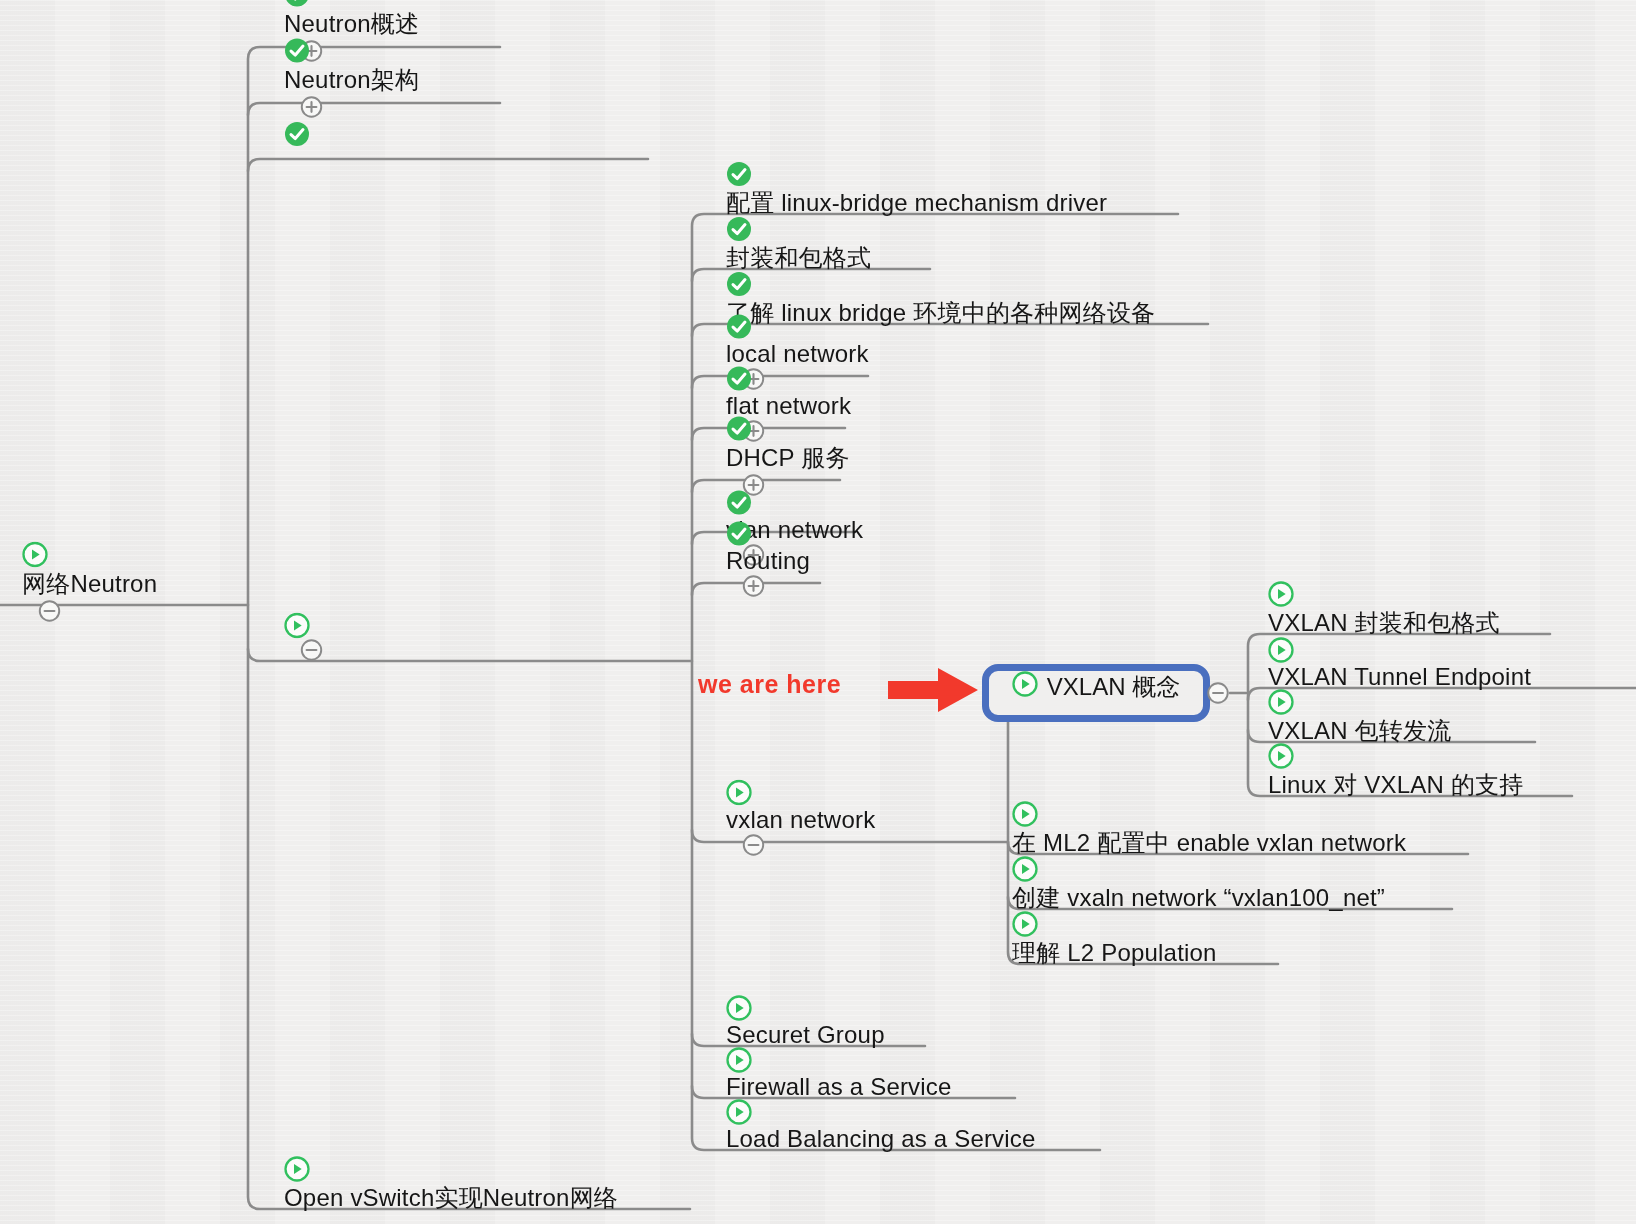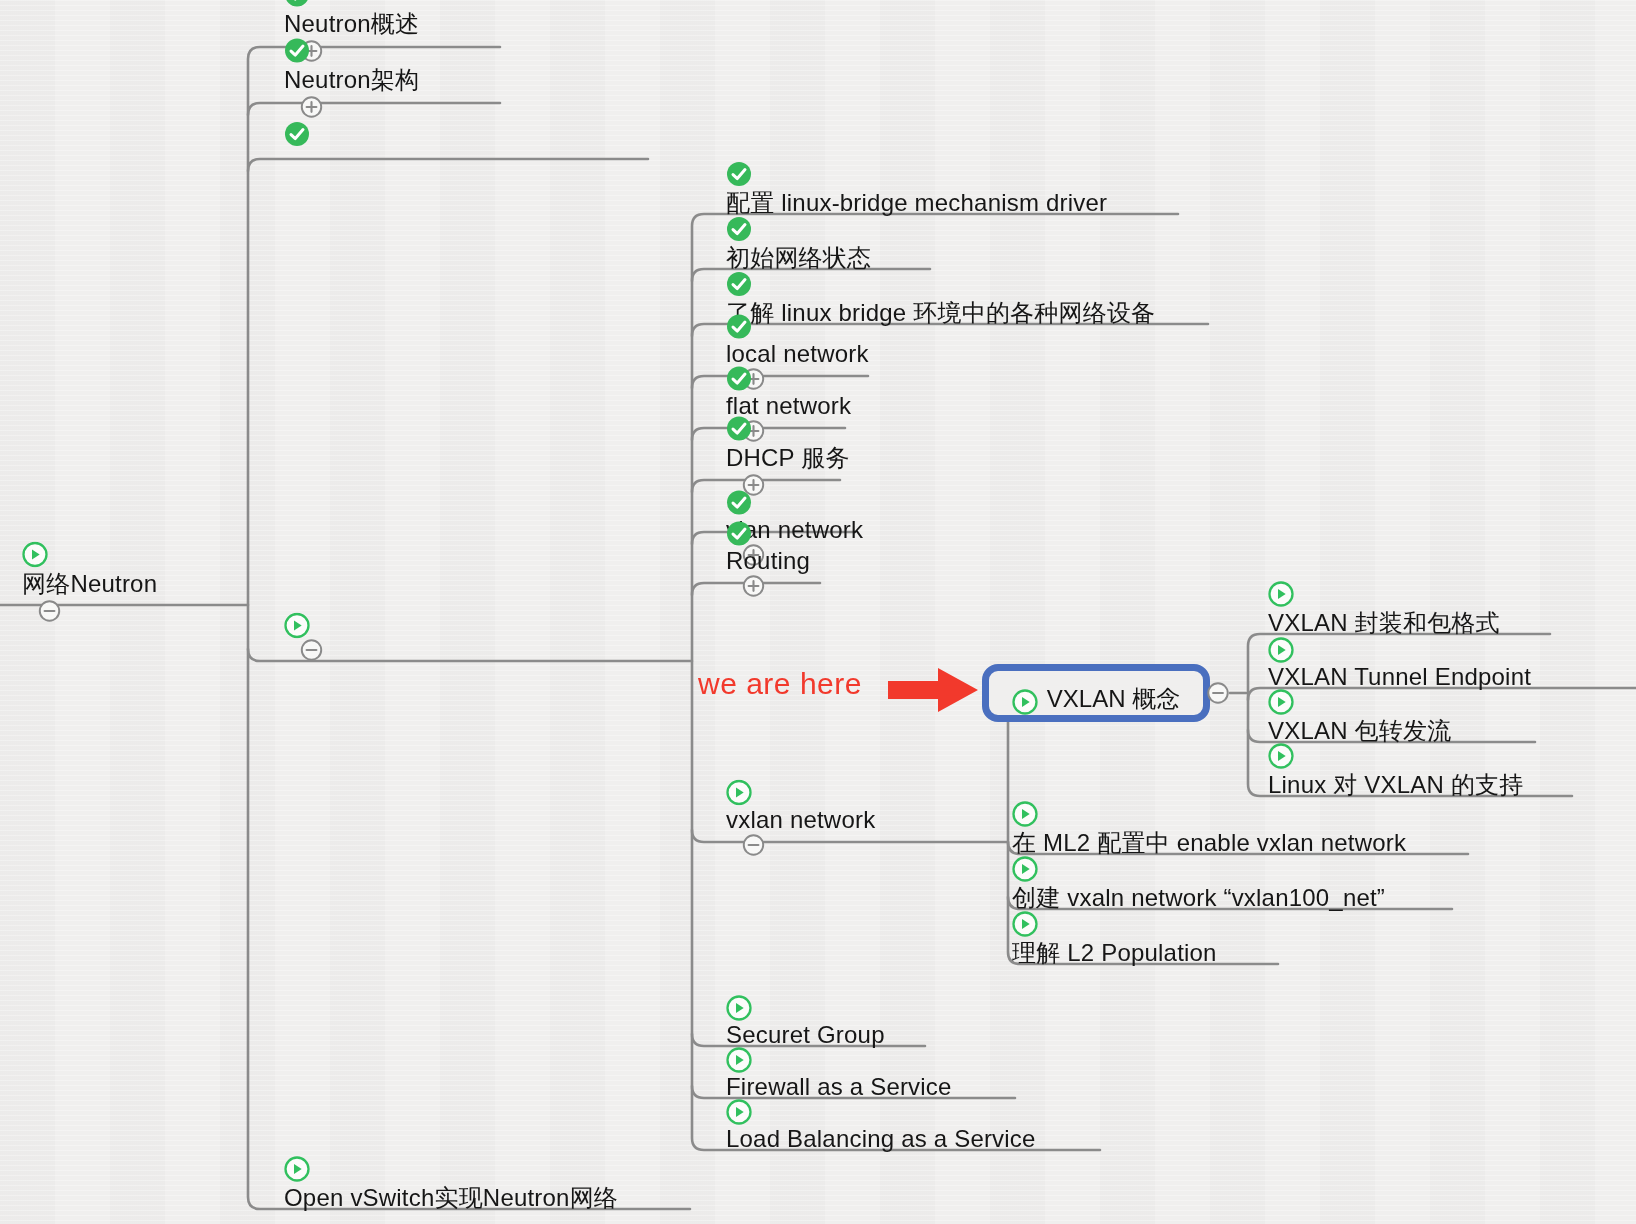--- a/index.html
+++ b/index.html
@@ -17,27 +17,27 @@
     position:absolute;display:flex;align-items:flex-start;gap:0;
     transform:translateY(-50%);white-space:nowrap;
     font-size:24px;font-weight:500;letter-spacing:.2px;flex-direction:column;
   }
   .node .i{flex:0 0 auto;display:block;}
   .lbl{display:block;}
   .toggle{display:block;margin-left:16px;flex:0 0 auto;}
   .hlbox{
     position:absolute;left:982px;top:664px;width:228px;height:58px;
     box-sizing:border-box;border:7px solid #4a6fbf;border-radius:16px;
-    background:#f0efee;display:flex;align-items:flex-end;justify-content:center;gap:9px;
+    background:#f0efee;display:flex;align-items:flex-start;justify-content:center;gap:9px;
     font-size:24px;font-weight:500;white-space:nowrap;
   }
   .floatminus{position:absolute;transform:translate(-50%,-50%);}
   .annot{
     position:absolute;left:698px;top:684px;transform:translateY(-50%);
-    font-size:30px;font-weight:400;color:#f2392c;letter-spacing:.5px;
+    font-size:25px;font-weight:700;color:#f2392c;letter-spacing:.5px;
   }
   .arrow{position:absolute;left:888px;top:666px;}
 </style>
 </head>
 <body>
 
 <svg width="0" height="0" style="position:absolute">
   <defs>
     <symbol id="sym-check" viewBox="0 0 26 26">
       <circle cx="13" cy="13" r="12" fill="#36b95a"></circle>
@@ -137,21 +137,21 @@
 <div class="node" style="left:726px;top:190px">
   <svg class="i" width="26" height="26">
       <use href="#sym-check"></use>
     </svg>
   <span class="lbl">配置 linux-bridge mechanism driver</span>
 </div>
 <div class="node" style="left:726px;top:245px">
   <svg class="i" width="26" height="26">
       <use href="#sym-check"></use>
     </svg>
-  <span class="lbl">初始网络状态</span>
+  <span class="lbl">封装和包格式</span>
 </div>
 <div class="node" style="left:726px;top:300px">
   <svg class="i" width="26" height="26">
       <use href="#sym-check"></use>
     </svg>
   <span class="lbl">了解 linux bridge 环境中的各种网络设备</span>
 </div>
 <div class="node" style="left:726px;top:352px">
   <svg class="i" width="26" height="26">
       <use href="#sym-check"></use>

